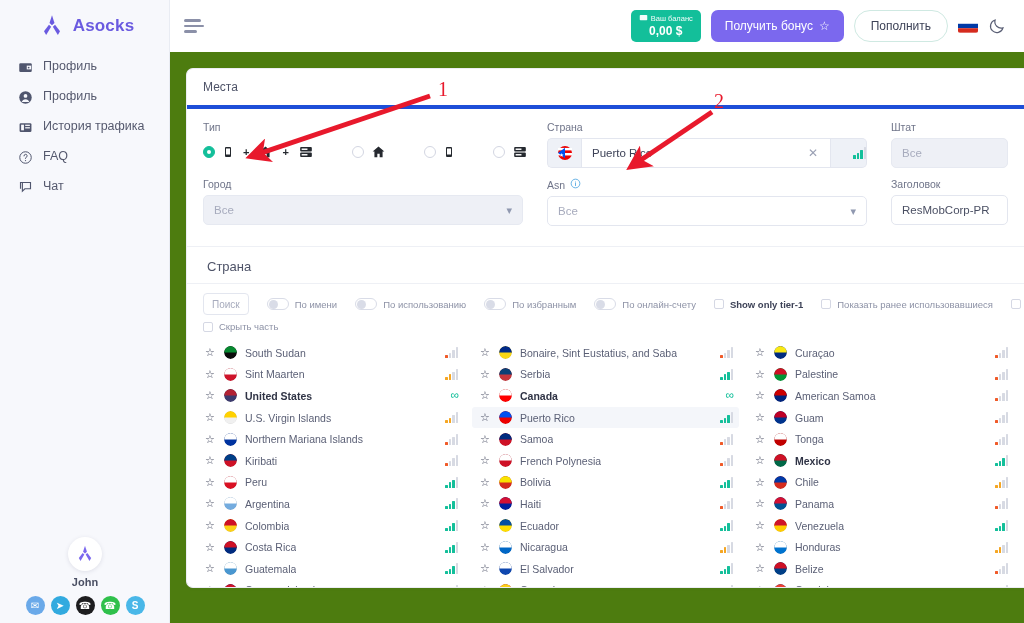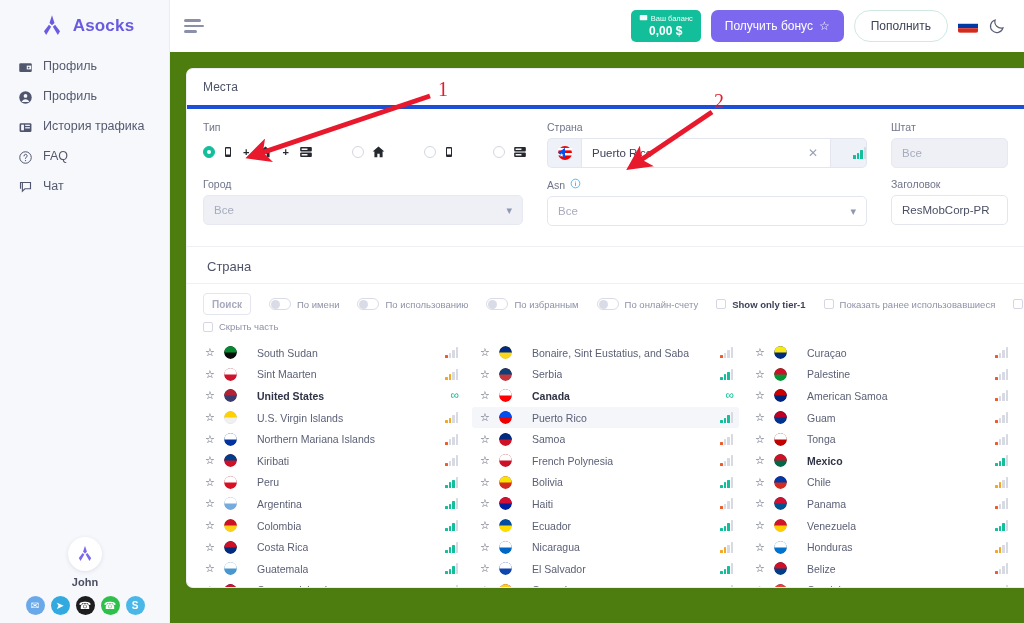--- a/index.html
+++ b/index.html
@@ -143,21 +143,21 @@
     border-radius: 0 5px 5px 0; display: flex; align-items: center; justify-content: center;
   }
 
   
   .picker { margin: 10px -16px 0 -16px; border-top: 1px solid #eef0f5; }
   .picker-head { padding: 12px 16px 9px 20px; font-size: 13px; color: #4e5368; border-bottom: 1px solid #eef0f5; }
   .filters { padding: 9px 16px 6px 16px; display: flex; align-items: center; gap: 0; flex-wrap: nowrap; }
   .search-box {
     width: 142px; height: 22px; border: 1px solid #e3e6ef; border-radius: 4px;
     font-size: 10px; color: #a7abbd; padding: 0 8px; display: flex; align-items: center;
-    background: #fff; font-family: inherit; font-weight: bold;
+    background: #fff; font-family: inherit;
   }
   .toggle-wrap { display: flex; align-items: center; gap: 6px; margin-left: 18px; }
   .toggle {
     width: 22px; height: 12px; border-radius: 7px; border: 1px solid #d9dce7; background: #fff;
     position: relative; flex: 0 0 22px;
   }
   .toggle::after { content:""; position:absolute; left:1px; top:1px; width:9px; height:9px; border-radius:50%; background:#d9dce7; }
   .f-label { font-size: 9.5px; color: #8d92a6; white-space: nowrap; }
   .f-label.dark { color: #3d4257; font-weight: 700; }
   .cb { width: 10px; height: 10px; border: 1px solid #d5d8e4; border-radius: 2px; background: #fff; flex: 0 0 10px; }
@@ -166,21 +166,21 @@
 
   .list-wrap { display: grid; grid-template-columns: 1fr 1fr 1fr; gap: 0 8px; padding: 2px 10px 0 10px; }
   .lrow {
     display: flex; align-items: center; gap: 8px; height: 21.6px; padding: 0 6px 0 8px;
     font-size: 10.5px; color: #5a5f75; cursor: pointer; border-radius: 3px;
   }
   .lrow.sel-row { background: #f4f6fa; }
   .lrow.bold .lname { font-weight: 700; color: #2f3345; }
   .star { color: #4e5368; font-size: 11px; flex: 0 0 11px; line-height: 1; }
   .flag { width: 13px; height: 13px; border-radius: 50%; flex: 0 0 13px; overflow: hidden; display:block; }
-  .lname { white-space: nowrap; overflow: hidden; text-overflow: ellipsis; margin-left: 12px; }
+  .lname { white-space: nowrap; overflow: hidden; text-overflow: ellipsis; }
   .sig { margin-left: auto; flex: 0 0 auto; display: flex; align-items: flex-end; gap: 1px; height: 11px; }
   .sig i { display: block; width: 2.5px; background: #d7dae3; border-radius: .5px; }
   .sig i:nth-child(1) { height: 3px; }
   .sig i:nth-child(2) { height: 5.5px; }
   .sig i:nth-child(3) { height: 8px; }
   .sig i:nth-child(4) { height: 11px; }
   .inf { margin-left: auto; color: #13bf9a; font-size: 12px; letter-spacing: -1px; line-height: 11px; }
 
   
   .anno { position: absolute; left: 0; top: 0; width: 1024px; height: 623px; pointer-events: none; }

